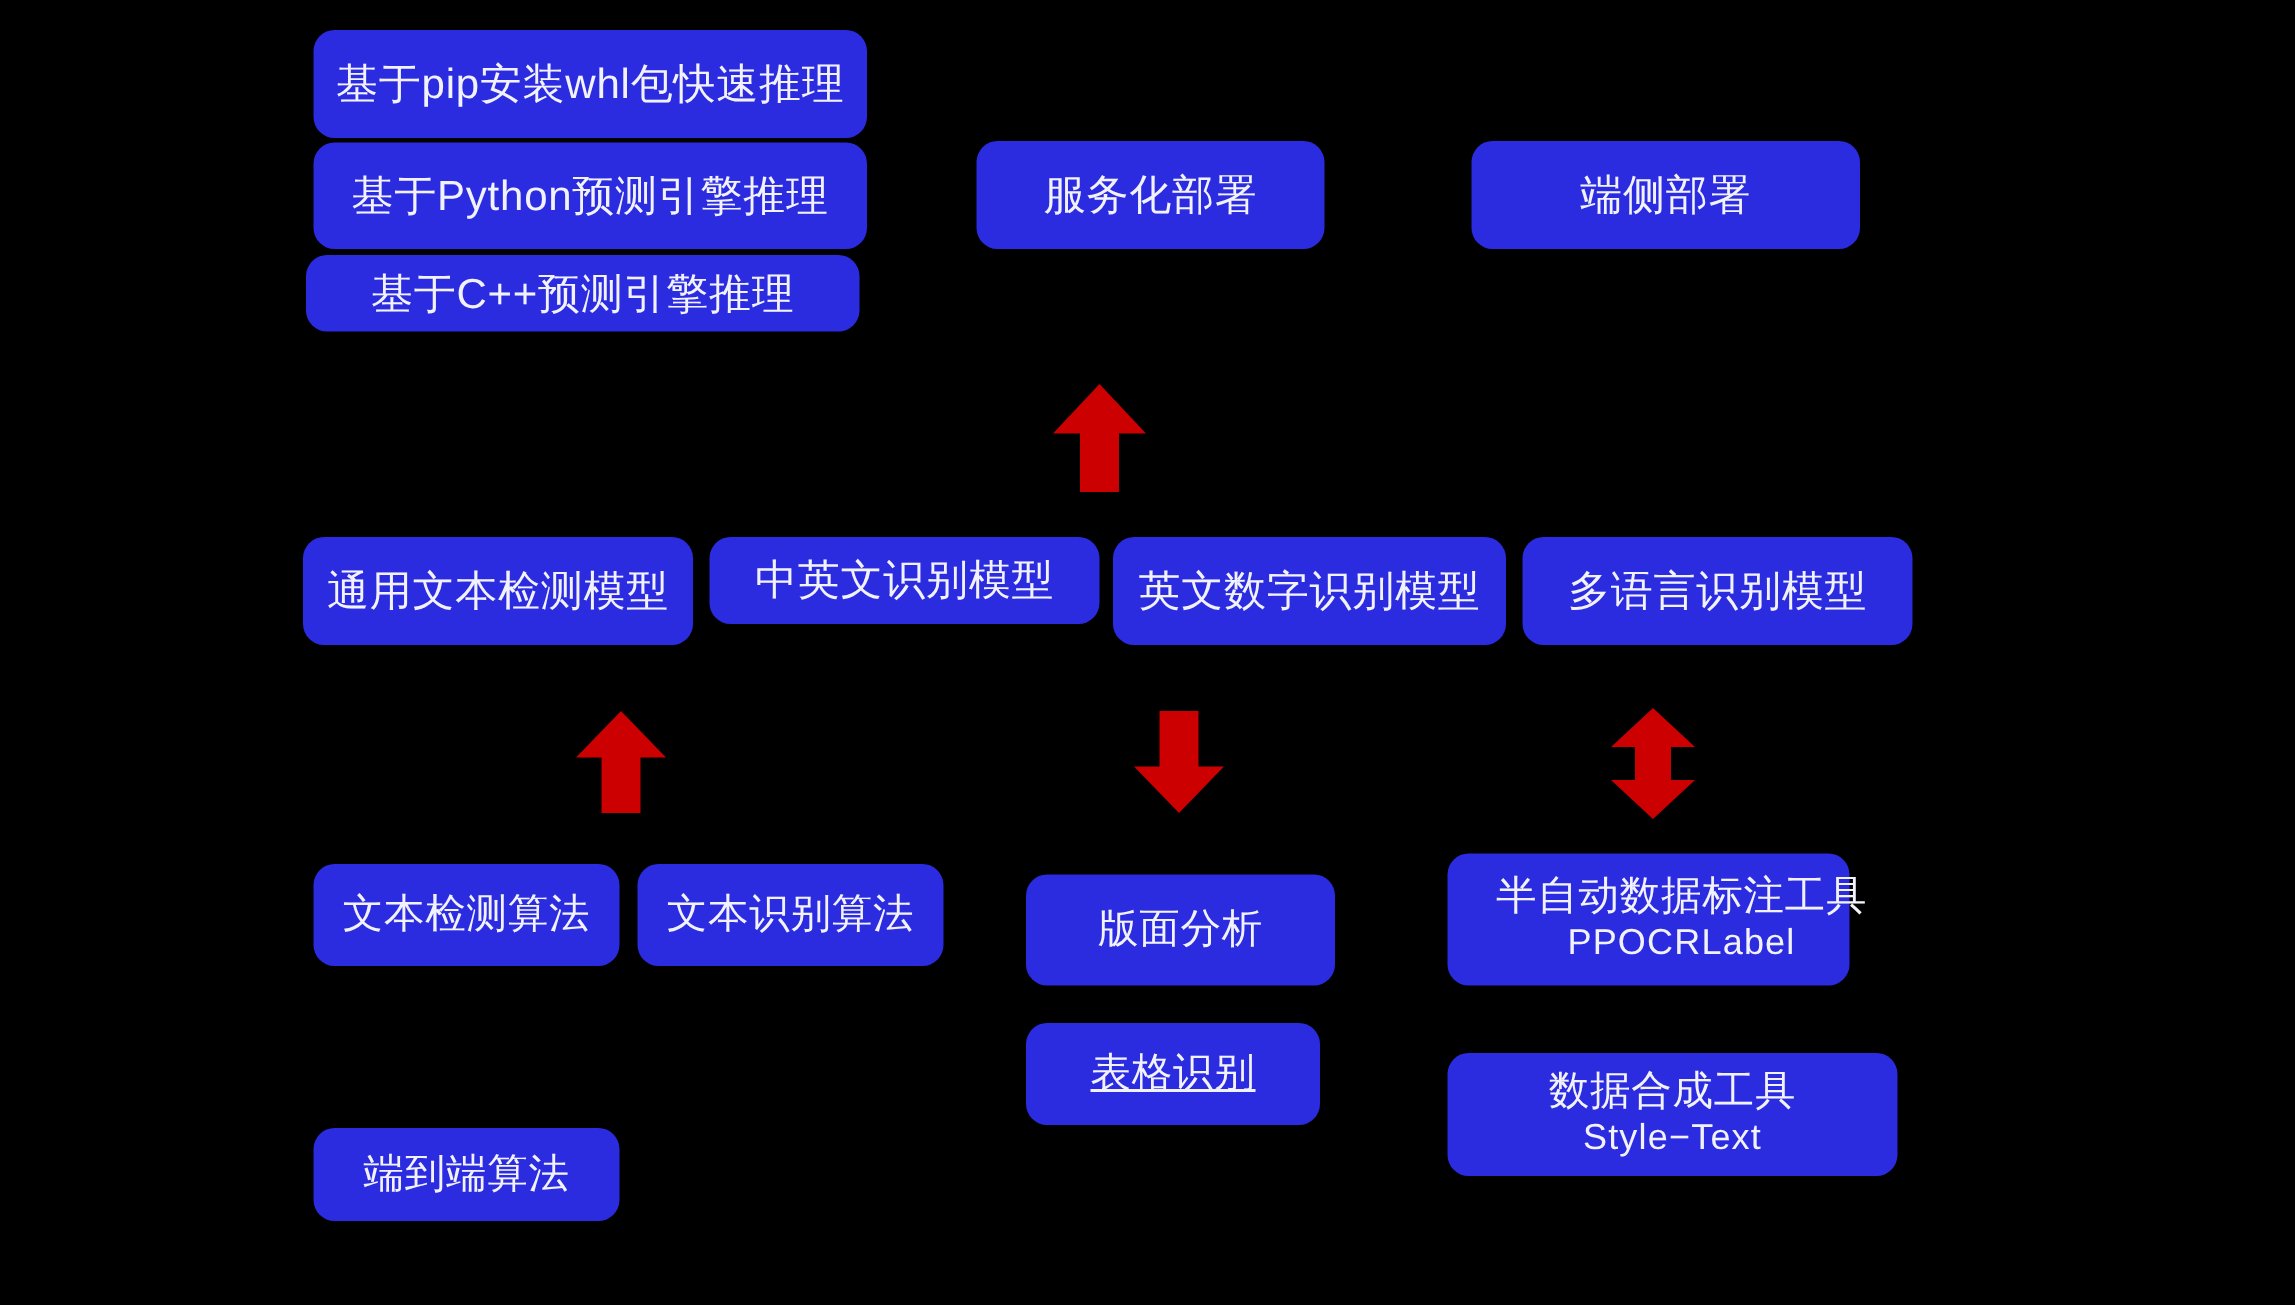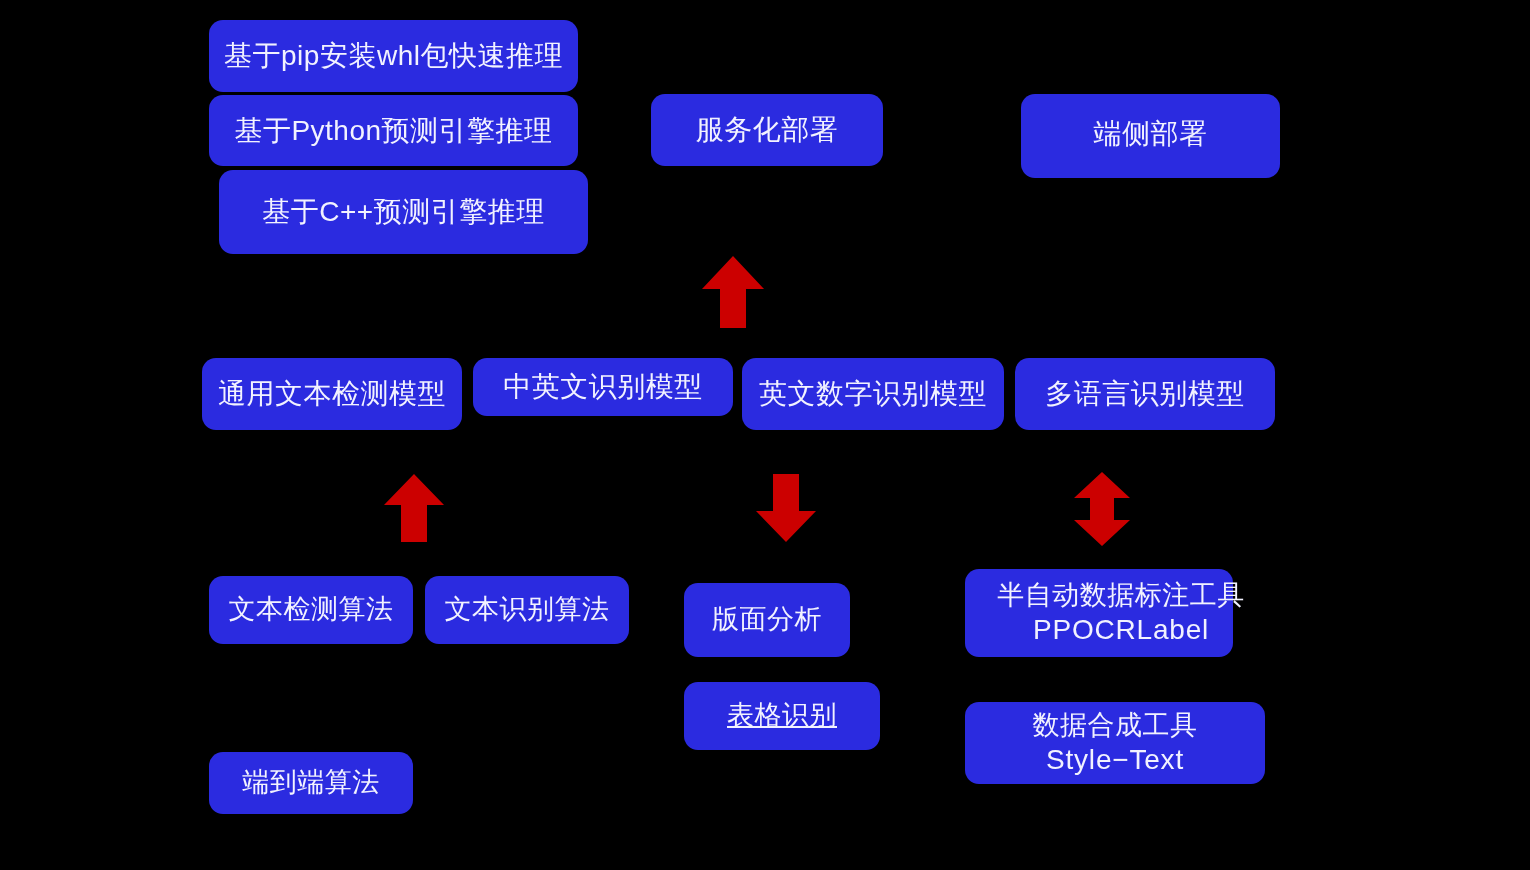--- a/index.html
+++ b/index.html
@@ -32,21 +32,21 @@
     font-weight: 400;
     user-select: none;
   }
   .node .line1 {
     display: block;
     white-space: nowrap;
   }
   .node .line2 {
     display: block;
     white-space: nowrap;
-    font-size: 28px;
+    font-size: 24px;
     letter-spacing: 0.8px;
     margin-top: 1px;
   }
   .fs28 { font-size: 28px; }
   .fs27 { font-size: 27px; }
 
   
   .arrow {
     position: absolute;
   }
@@ -61,29 +61,29 @@
 <div id="canvas">
 
   <div class="node fs28" style="left:209px; top:20px; width:369px; height:72px;">
     <span class="line1">基于pip安装whl包快速推理</span>
   </div>
 
   <div class="node fs28" style="left:209px; top:95px; width:369px; height:71px;">
     <span class="line1">基于Python预测引擎推理</span>
   </div>
 
-  <div class="node fs28" style="left:219px; top:170px; width:369px; height:84px;">
+  <div class="node fs28" style="left:204px; top:170px; width:369px; height:51px;">
     <span class="line1">基于C++预测引擎推理</span>
   </div>
 
   <div class="node fs28" style="left:651px; top:94px; width:232px; height:72px;">
     <span class="line1">服务化部署</span>
   </div>
 
-  <div class="node fs28" style="left:1021px; top:94px; width:259px; height:84px;font-family:Liberation Mono, monospace;">
+  <div class="node fs28" style="left:981px; top:94px; width:259px; height:72px;">
     <span class="line1">端侧部署</span>
   </div>
 
   <div class="arrow" style="left:702px; top:256px; width:62px; height:72px;">
     <svg width="62" height="72" viewBox="0 0 62 72">
       <polygon points="31,0 62,33 44,33 44,72 18,72 18,33 0,33" fill="#CC0000"></polygon>
     </svg>
   </div>
 
   <div class="node fs28" style="left:202px; top:358px; width:260px; height:72px;">
@@ -125,21 +125,21 @@
   </div>
 
   <div class="node fs27" style="left:425px; top:576px; width:204px; height:68px;">
     <span class="line1">文本识别算法</span>
   </div>
 
   <div class="node fs27" style="left:209px; top:752px; width:204px; height:62px;">
     <span class="line1">端到端算法</span>
   </div>
 
-  <div class="node fs27" style="left:684px; top:583px; width:166px; height:74px;">
+  <div class="node fs27" style="left:684px; top:583px; width:206px; height:74px;">
     <span class="line1">版面分析</span>
   </div>
 
   <div class="node fs27" style="left:684px; top:682px; width:196px; height:68px;text-decoration:underline;">
     <span class="line1">表格识别</span>
   </div>
 
   <div class="node fs27" style="left:965px; top:569px; width:268px; height:88px;padding-left:44px;">
     <span class="line1">半自动数据标注工具</span>
     <span class="line2">PPOCRLabel</span>

